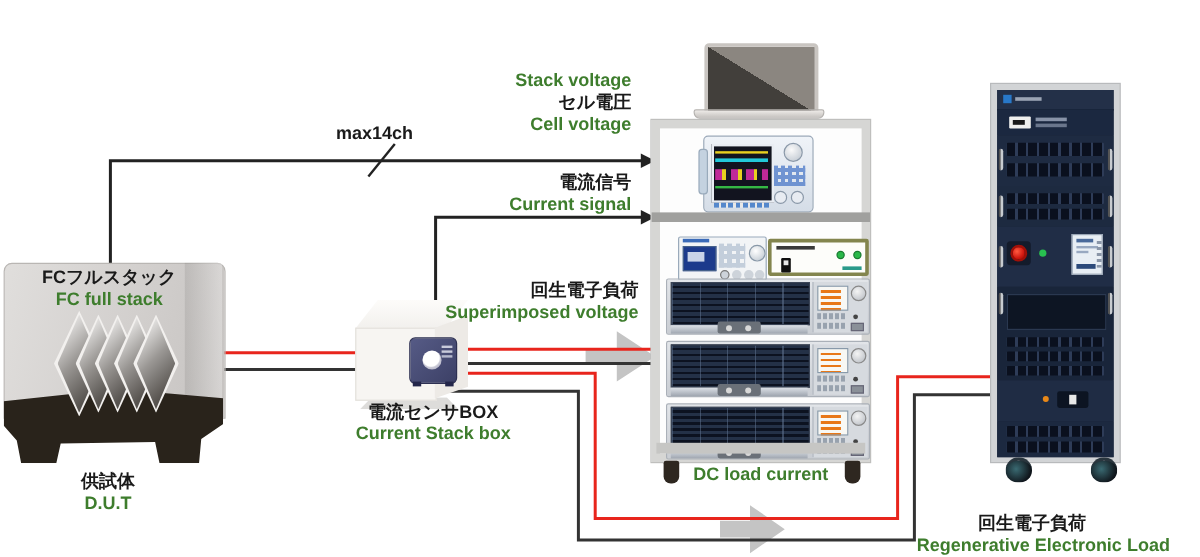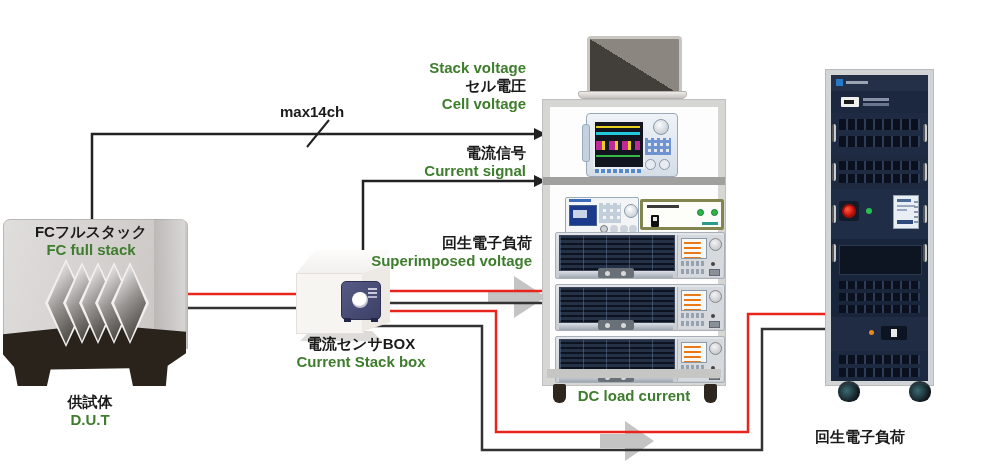--- a/index.html
+++ b/index.html
@@ -356,15 +356,16 @@
       <div class="cs" style="top:276px;height:30px;background:#1c2940;">
         <div class="slat" style="top:4px;height:9px;"></div>
         <div class="slat" style="top:17px;height:9px;"></div>
       </div>
     </div>
   </div>
   <div class="caster" style="left:838px;"></div>
   <div class="caster" style="left:909px;"></div>
   <div class="lbl calign" style="left:764px;top:428px;width:192px;">
     <div>回生電子負荷</div>
+    <div class="en">Regenerative Electronic Load</div>
   </div>
 
 </div>
 
 </body></html>

